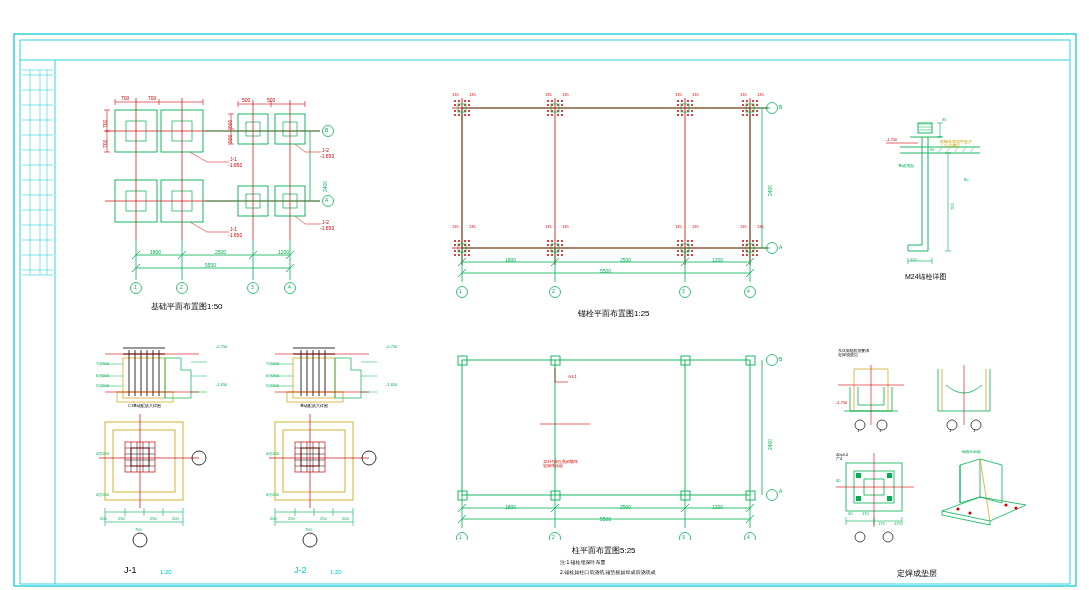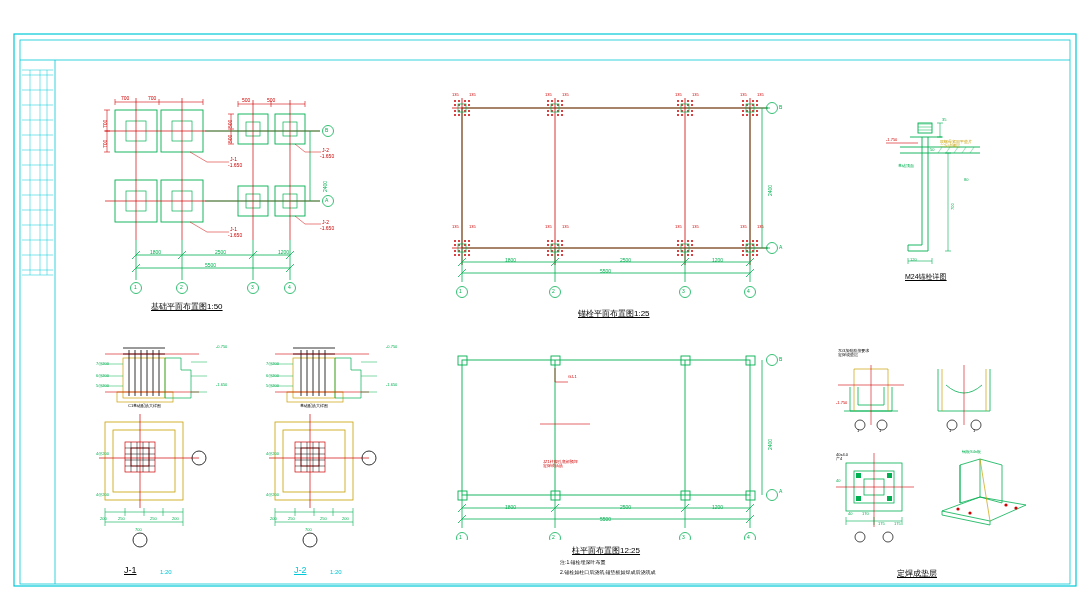--- a/index.html
+++ b/index.html
@@ -12,21 +12,21 @@
   .red{color:#d00000;}
   .cyan{color:#00c8d7;}
   .black{color:#000000;}
   .yellow{color:#c8a000;}
   .t4{font-size:4px;}
   .t5{font-size:5px;}
   .t6{font-size:6px;}
   .t7{font-size:7px;}
   .t8{font-size:8px;}
   .t9{font-size:9px;}
-  .und{text-decoration:underline;}
+  .und{}
   .vert{transform-origin:0 0;}
 </style>
 </head>
 <body>
 
 <div id="sheet">
 
   <svg class="abs" style="left:0;top:0" width="1089" height="590">
     <rect x="14" y="34" width="1062" height="552" fill="none" stroke="#00c8d7" stroke-width="1.2"></rect>
     <rect x="20" y="40" width="1050" height="544" fill="none" stroke="#00c8d7" stroke-width="0.8"></rect>
@@ -514,21 +514,21 @@
   <div class="lbl t5 green" style="left:620px;top:505px">2500</div>
   <div class="lbl t5 green" style="left:712px;top:505px">1200</div>
   <div class="lbl t5 green" style="left:600px;top:517px">5500</div>
   <div class="lbl t5 green vert" style="left:768px;top:450px;transform:rotate(-90deg)">2400</div>
   <div class="lbl t5 green" style="left:779px;top:357px">B</div>
   <div class="lbl t5 green" style="left:779px;top:489px">A</div>
   <div class="lbl t5 green" style="left:459px;top:535px">1</div>
   <div class="lbl t5 green" style="left:552px;top:535px">2</div>
   <div class="lbl t5 green" style="left:682px;top:535px">3</div>
   <div class="lbl t5 green" style="left:747px;top:535px">4</div>
-  <div class="lbl t8 black und" style="left:572px;top:547px">柱平面布置图12:25</div>
+  <div class="lbl t8 black und" style="left:572px;top:547px">柱平面布置图5:25</div>
   <div class="lbl t5 black" style="left:560px;top:560px">注:1.锚栓埋深叶布置</div>
   <div class="lbl t5 black" style="left:560px;top:570px">2.锚栓如柱口后浇筑,锚垫板如焊成后浇筑成</div>
 
   <svg class="abs" style="left:95px;top:340px" width="150" height="240">
 
     <g stroke="#c8a000" stroke-width="0.7" fill="none">
       <rect x="28" y="18" width="42" height="40"></rect>
       <rect x="22" y="52" width="56" height="10"></rect>
     </g>
     <g stroke="#00b050" stroke-width="0.7" fill="none">

